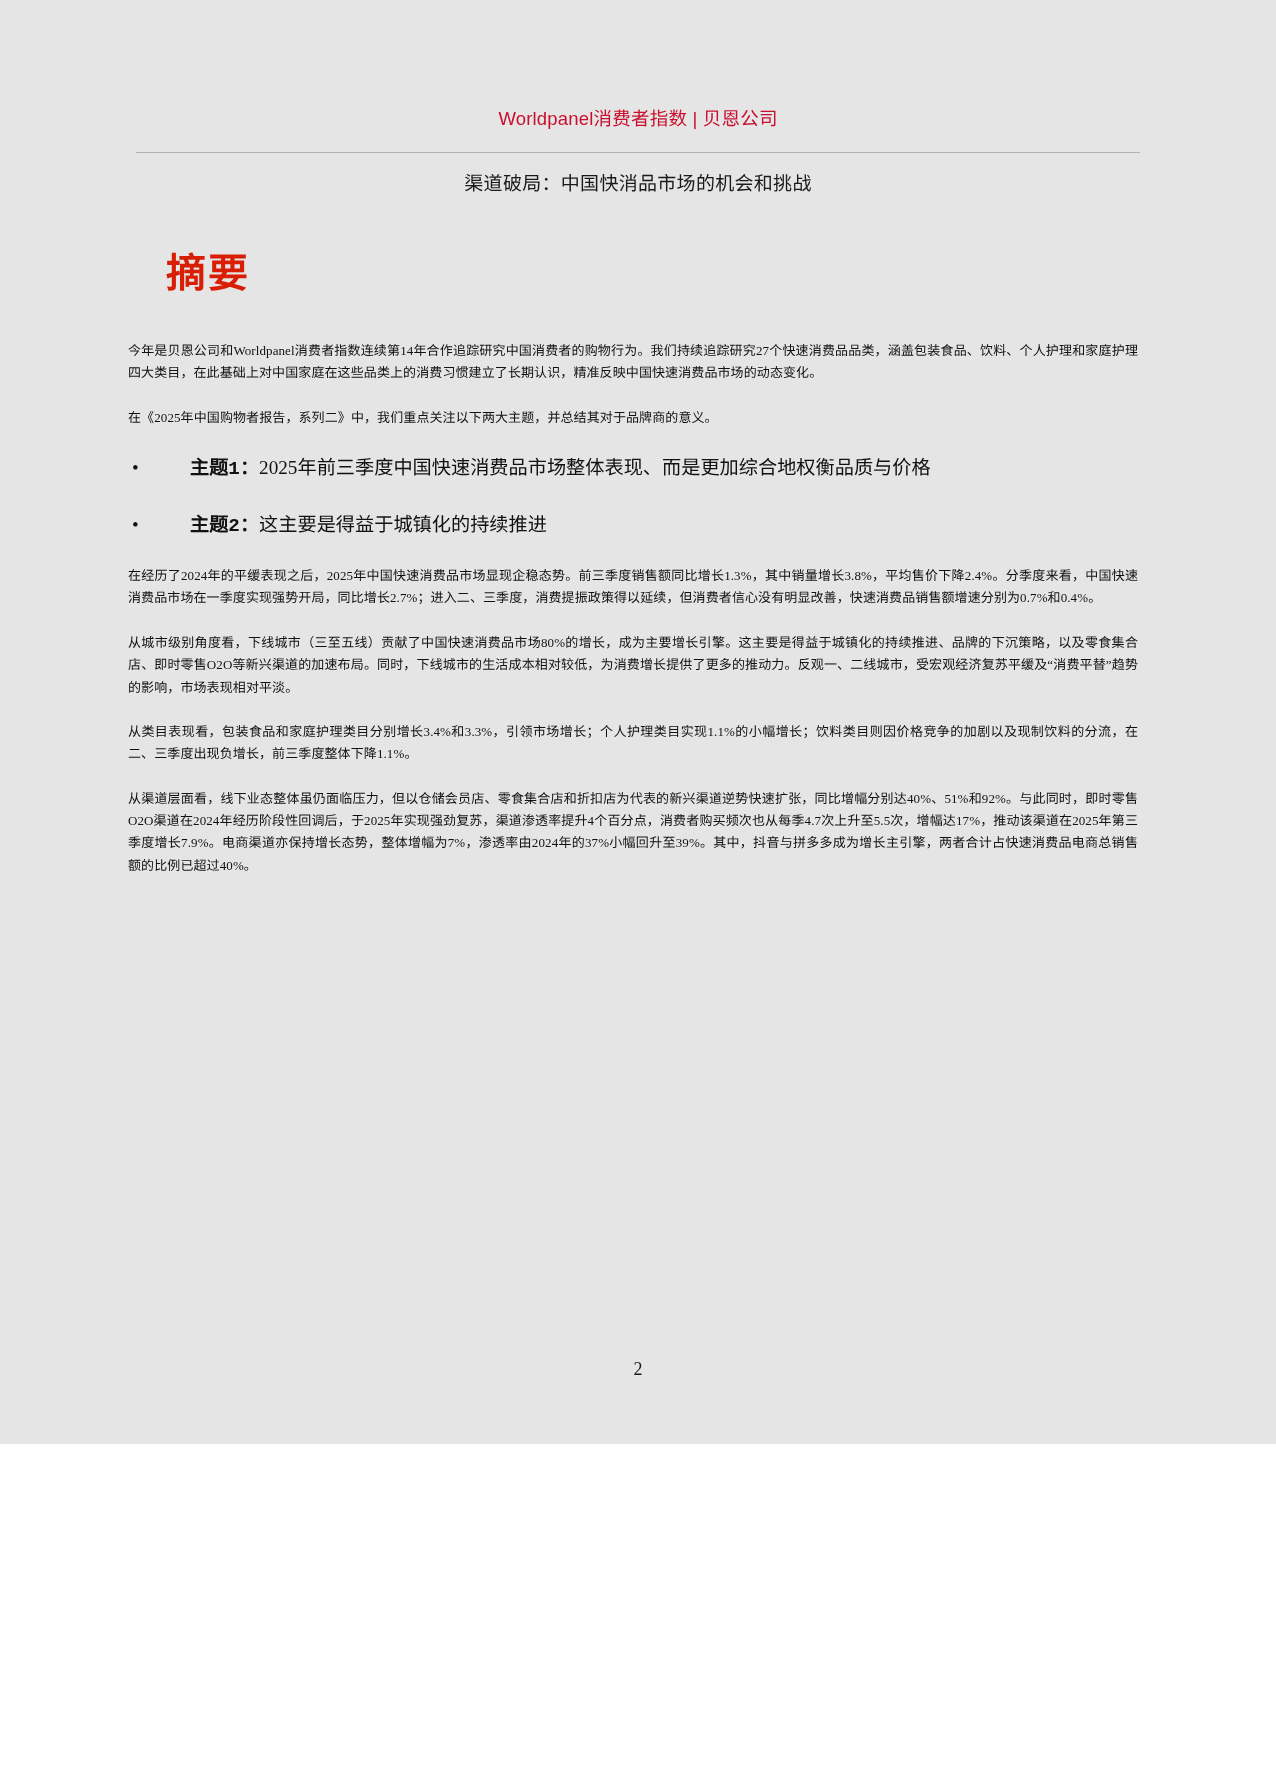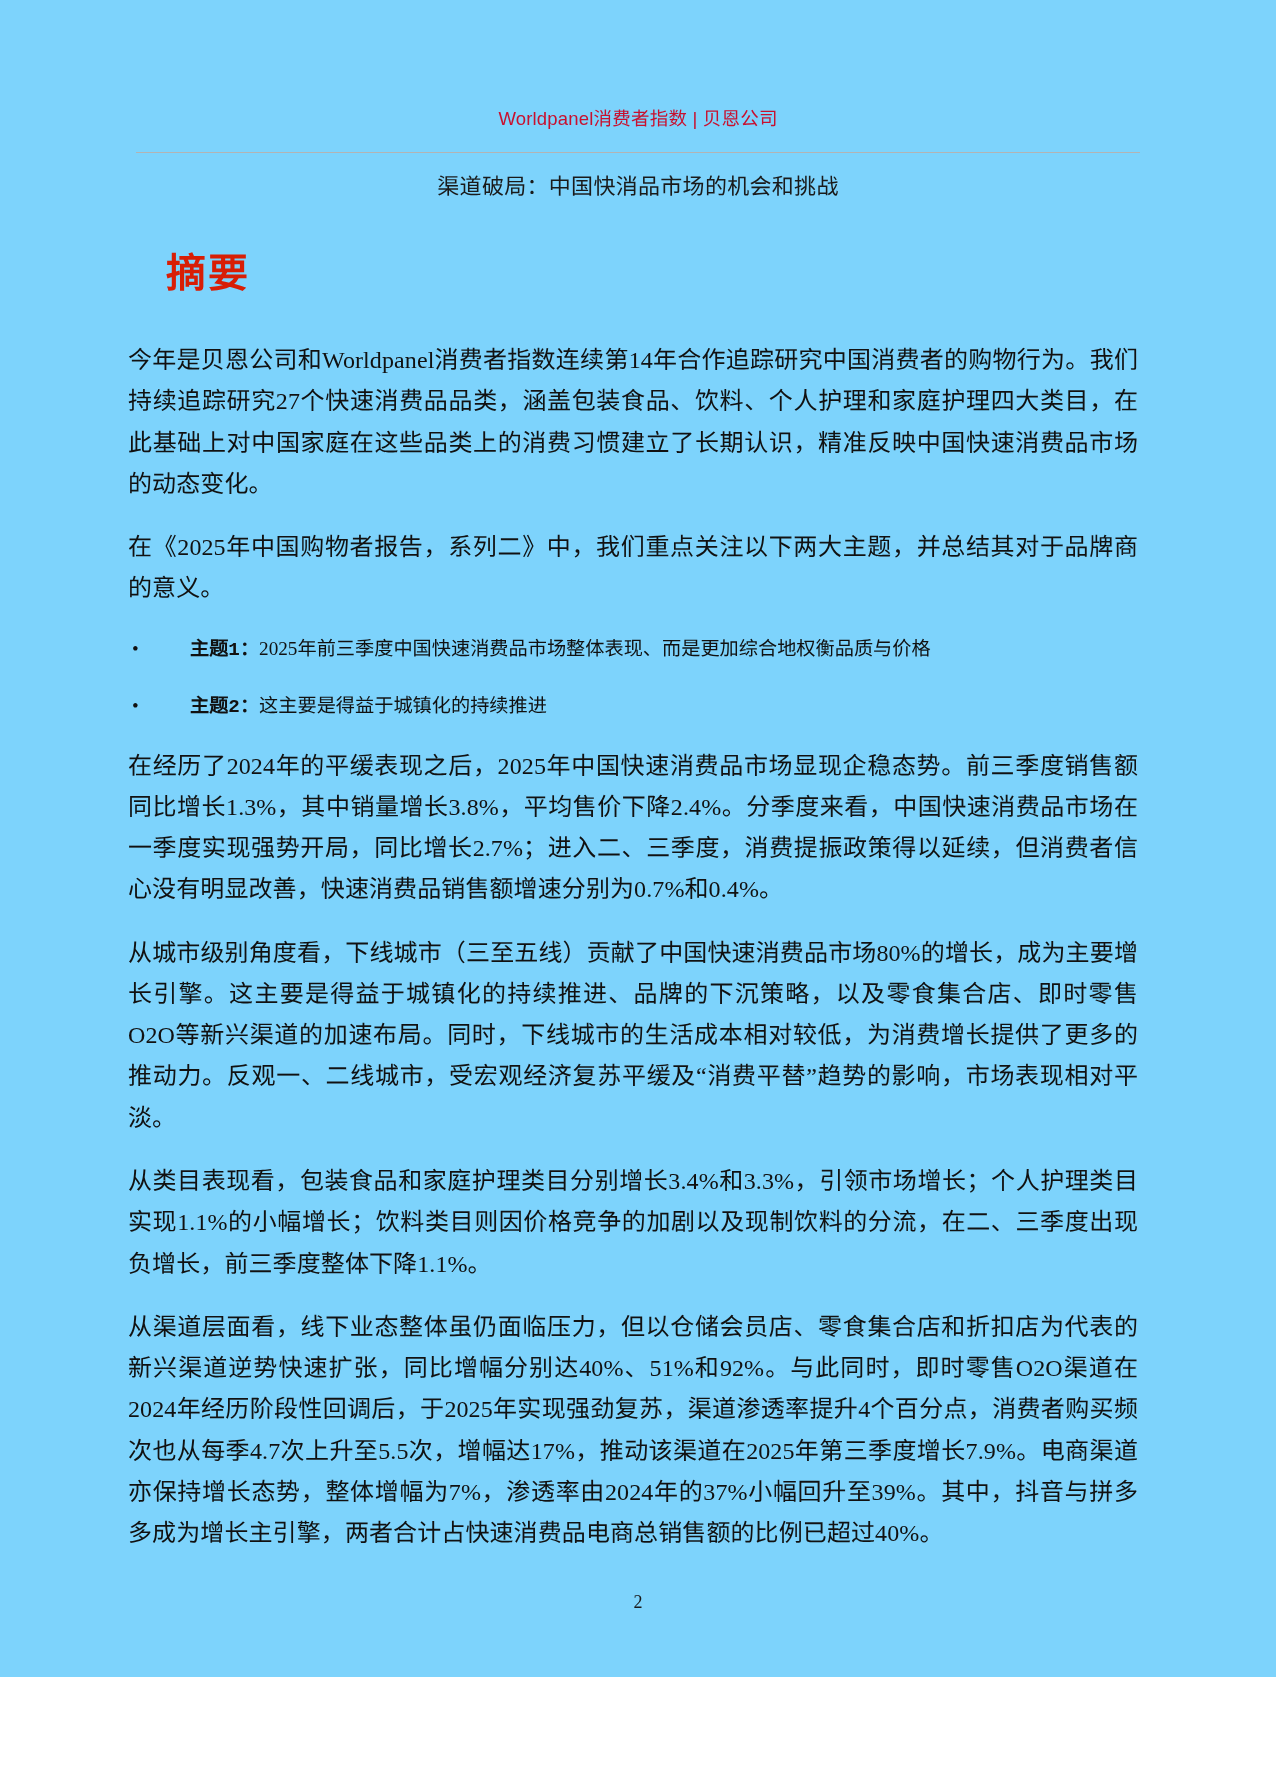--- a/index.html
+++ b/index.html
@@ -8,23 +8,23 @@
     padding: 0;
     background: #ffffff;
   }
   body {
     font-family: "Liberation Serif", "DejaVu Serif", serif;
     color: #000000;
   }
   .page {
     position: relative;
     width: 1276px;
-    height: 1677px;
+    height: 1444px;
     margin: 0 auto;
-    background: #7dd3fc;
+    background: #e5e5e5;
     box-sizing: border-box;
     overflow: hidden;
   }
 
   
   .doc-header {
     position: absolute;
     top: 104px;
     left: 136px;
     width: 1004px;
@@ -45,21 +45,21 @@
     height: 1px;
     background: #b3b3b3;
   }
   .doc-subtitle {
     position: absolute;
     top: 168px;
     left: 136px;
     width: 1004px;
     text-align: center;
     font-family: Liberation Serif, serif;
-    font-size: 22px;
+    font-size: 19px;
     color: #1a1a1a;
     letter-spacing: 0.3px;
   }
 
   
   .section-heading {
     position: absolute;
     top: 252px;
     left: 128px;
     font-family: "Liberation Sans", "DejaVu Sans", sans-serif;
@@ -73,21 +73,21 @@
 
   
   .body-wrap {
     position: absolute;
     top: 340px;
     left: 128px;
     width: 1010px;
   }
   p.para {
     margin: 0 0 22px 0;
-    font-size: 24px;
+    font-size: 13px;
     line-height: 1.72;
     text-align: justify;
     text-justify: inter-ideograph;
     letter-spacing: 0.1px;
     color: #111111;
   }
   ul.topic-list {
     list-style: none;
     margin: 0 0 20px 0;
     padding: 0;

